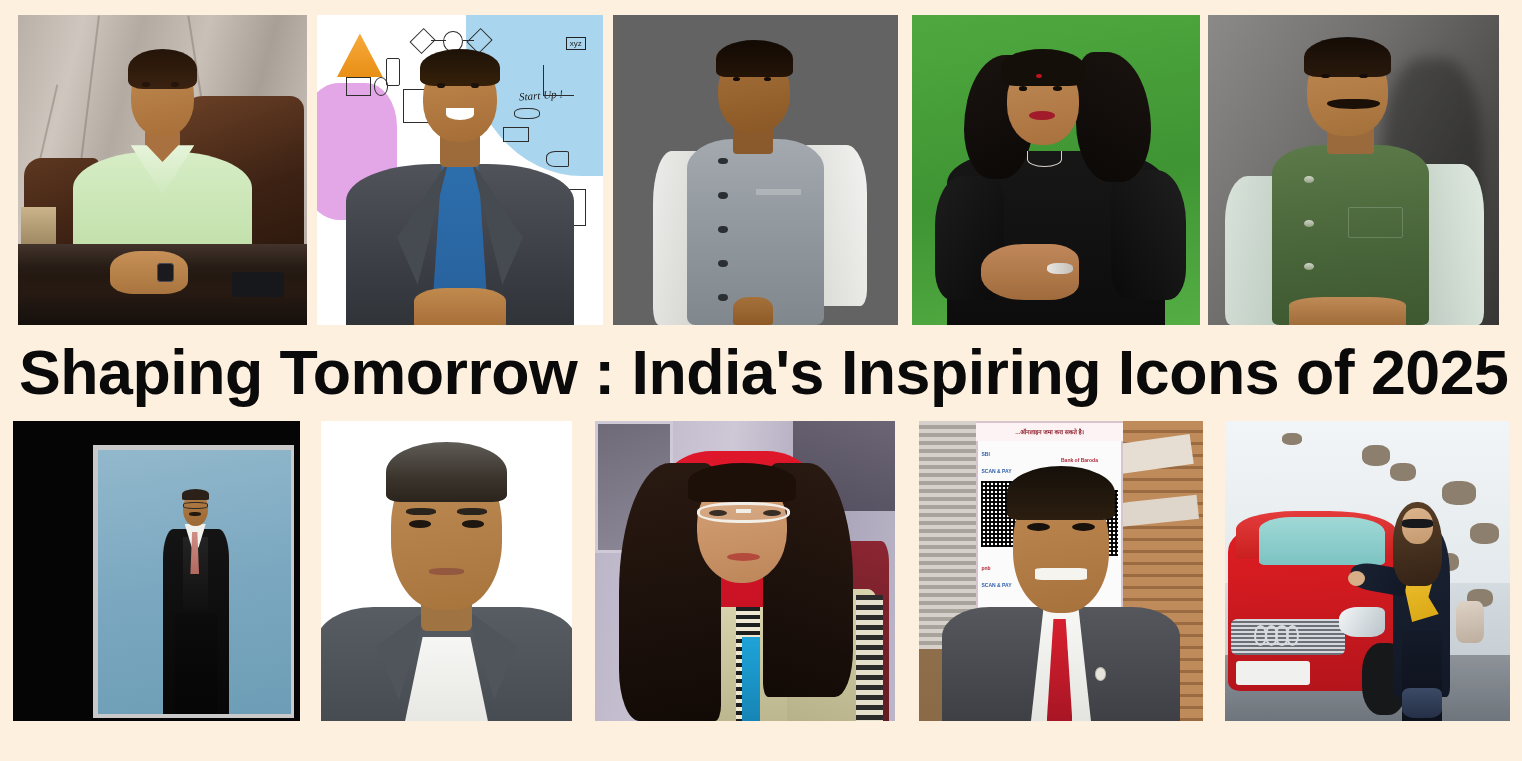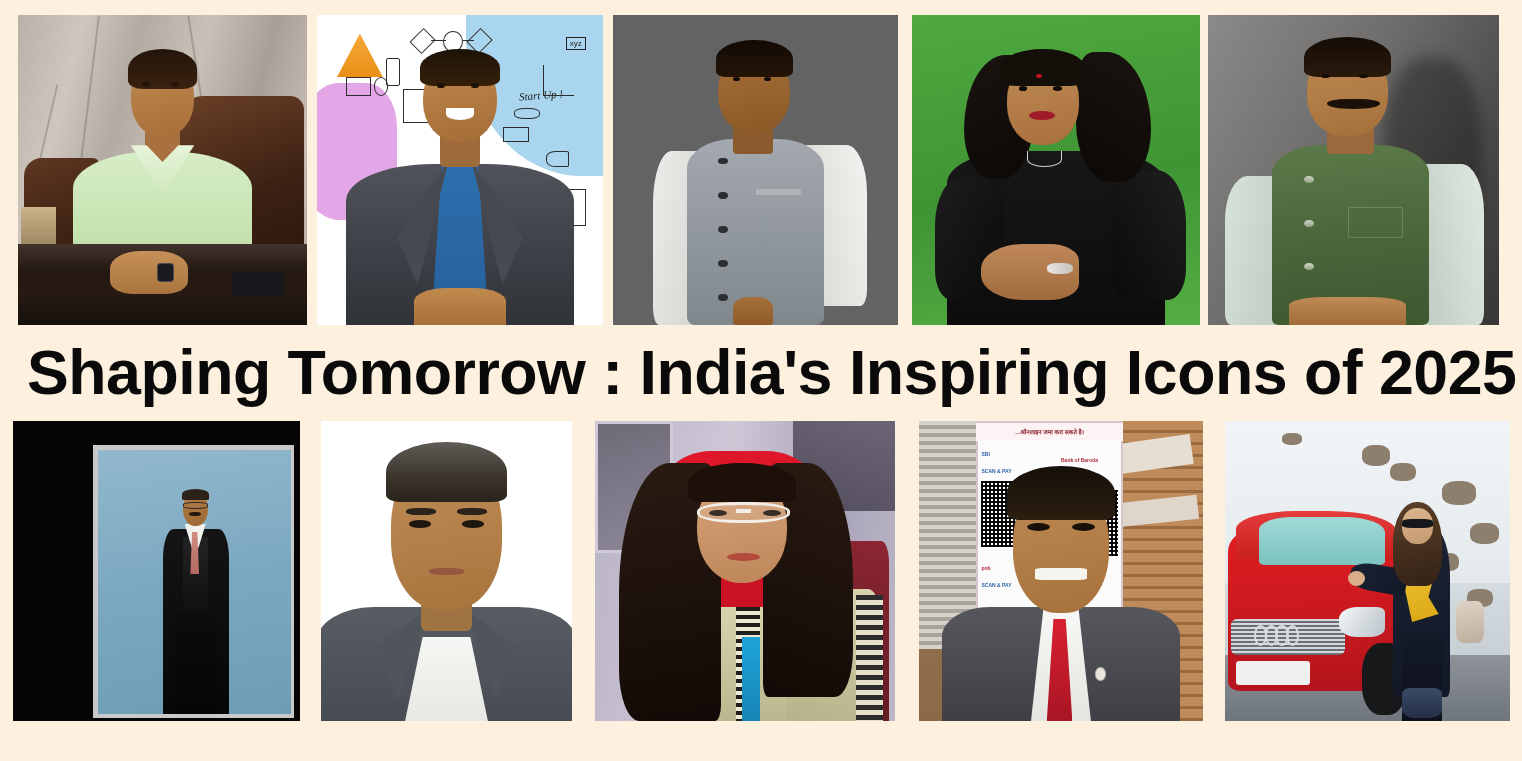--- a/index.html
+++ b/index.html
@@ -21,21 +21,21 @@
   }
   .photo{
     position:absolute;
     inset:0;
     overflow:hidden;
   }
 
   
   #title-band{
     position:absolute;
-    left:16px; top:333px;
+    left:8px; top:333px;
     width:1314px; height:78px;
     display:flex; align-items:center;
     background:#FDF0DF;
     z-index:40;
   }
   #poster-title{
     font-family:"Liberation Sans Narrow","Liberation Sans",sans-serif;
     font-weight:bold;
     font-size:57px;
     letter-spacing:-0.5px;

